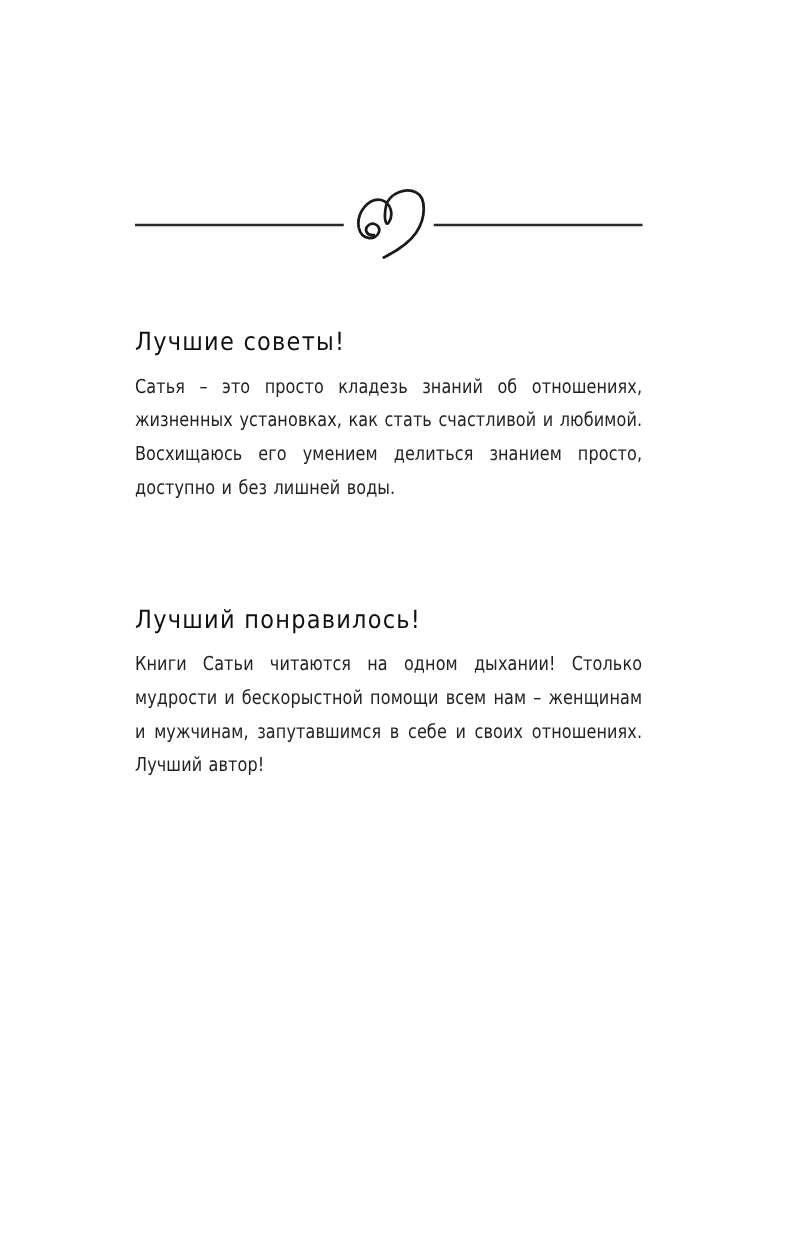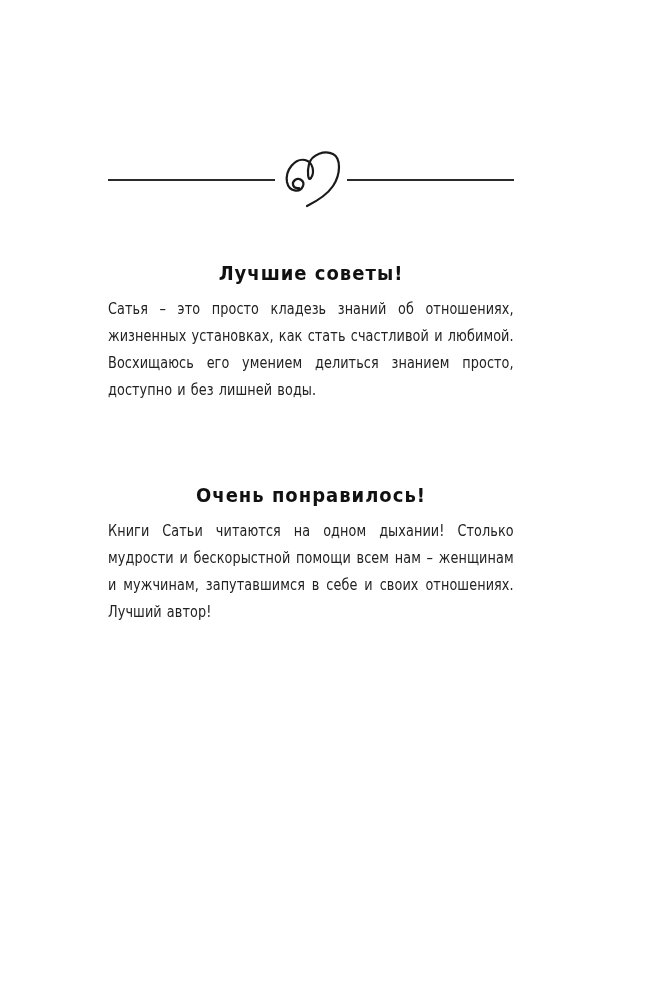--- a/index.html
+++ b/index.html
@@ -37,23 +37,22 @@
       width: 60px;
       height: 66px;
     }
     .review {
       position: absolute;
       left: 108px;
       width: 406px;
     }
     .review h2 {
       margin: 0;
-      text-align: center;
       font-size: 20px;
-      font-weight: bold;
+      font-weight: normal;
       letter-spacing: 1px;
       line-height: 26px;
       color: #111;
     }
     .review p {
       margin: 10px 0 0 0;
       font-size: 15.5px;
       line-height: 27px;
       text-align: justify;
       text-align-last: left;
@@ -77,15 +76,15 @@
   </svg>
   <div class="line right"></div>
 </div>
 
 <section class="review review-1">
   <h2>Лучшие советы!</h2>
   <p>Сатья – это просто кладезь знаний об отношениях, жизненных установках, как стать счастливой и любимой. Восхищаюсь его умением делиться знанием просто, доступно и без лишней воды.</p>
 </section>
 
 <section class="review review-2">
-  <h2>Очень понравилось!</h2>
+  <h2>Лучший понравилось!</h2>
   <p>Книги Сатьи читаются на одном дыхании! Столько мудрости и бескорыстной помощи всем нам – женщинам и мужчинам, запутавшимся в себе и своих отношениях. Лучший автор!</p>
 </section>
 
 </body></html>

